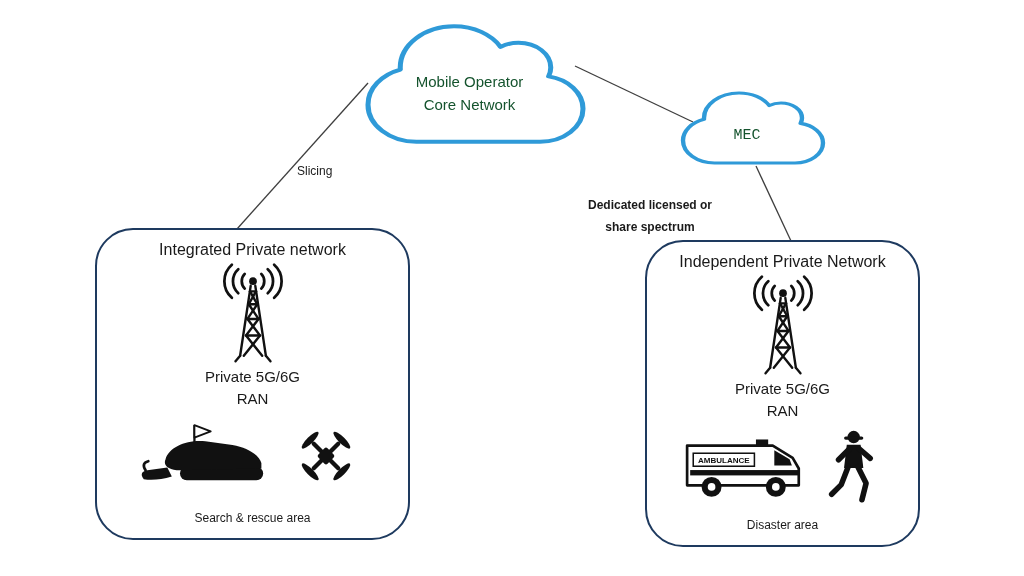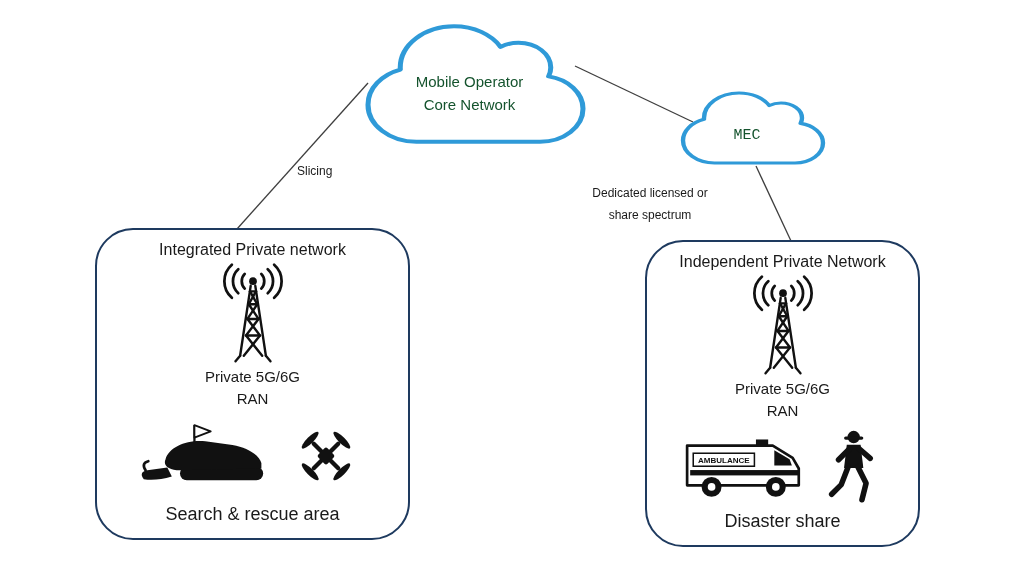--- a/index.html
+++ b/index.html
@@ -20,21 +20,21 @@
   .edge-label.centered { text-align:center; line-height:22px; }
   .pbox {
     position:absolute; box-sizing:border-box;
     border:2.4px solid #1e3a5f; border-radius:38px; background:#ffffff;
     display:flex; flex-direction:column; align-items:center;
   }
   .pbox-title { font-size:16px; margin-top:11px; white-space:nowrap; }
   .tower-svg { margin-top:2px; }
   .ran-text { font-size:15px; line-height:22px; text-align:center; margin-top:2px; }
   .icons-row { display:flex; align-items:flex-end; justify-content:center; gap:11px; margin-top:6px; }
-  .area-text { font-size:18px; margin-top:auto; margin-bottom:13px; white-space:nowrap; }
+  .area-text { font-size:12px; margin-top:auto; margin-bottom:13px; white-space:nowrap; }
   svg text { font-family:"Liberation Sans", sans-serif; }
 </style>
 </head>
 <body>
 
 <div class="canvas">
 
   <svg width="0" height="0" style="position:absolute">
     <defs>
       <symbol id="sym-tower" viewBox="0 0 100 112">
@@ -80,21 +80,21 @@
   </div>
 
   <div class="cloud-wrap" style="left:683px; top:88px; width:140px; height:80px;font-family:Liberation Mono, monospace;">
     <svg viewBox="0 0 640 512" preserveAspectRatio="none">
       <path d="M0 336c0 79.5 64.5 144 144 144l368 0c70.7 0 128-57.3 128-128c0-61.9-44-113.6-102.4-125.4c4.1-10.7 6.4-22.4 6.4-34.6c0-53-43-96-96-96c-19.7 0-38.1 6-53.3 16.2C367 64.2 315.3 32 256 32C167.6 32 96 103.6 96 192c0 2.7 .1 5.4 .2 8.1C40.2 219.8 0 273.2 0 336z" fill="#ffffff" stroke="#2f9ad8" stroke-width="20" stroke-linejoin="round"></path>
     </svg>
     <div class="cloud-text" style="top:36px;">MEC</div>
   </div>
 
   <div class="edge-label" style="left:297px; top:164px;">Slicing</div>
-  <div class="edge-label centered" style="left:558px; top:182px; width:184px;">
+  <div class="edge-label centered" style="left:558px; top:194px; width:184px;font-weight:bold;">
     <div>Dedicated licensed or</div>
     <div>share spectrum</div>
   </div>
 
   <div class="pbox" style="left:95px; top:228px; width:315px; height:312px;">
     <div class="pbox-title">Integrated Private network</div>
     <svg class="tower-svg" width="92" height="103" viewBox="0 0 100 112">
       <use href="#sym-tower"></use>
     </svg>
     <div class="ran-text">
@@ -158,16 +158,16 @@
         <rect x="32" y="12" width="28" height="5" rx="2.5" fill="#111"></rect>
         <path d="M36 24 L56 24 L60 58 L32 58 Z" fill="#111"></path>
         <g stroke="#111" stroke-width="8" stroke-linecap="round" stroke-linejoin="round" fill="none">
           <path d="M40 30 L24 46"></path>
           <path d="M54 30 L70 44"></path>
           <path d="M38 56 L28 82 L14 96"></path>
           <path d="M52 56 L64 80 L58 104"></path>
         </g>
       </svg>
     </div>
-    <div class="area-text">Disaster share</div>
+    <div class="area-text">Disaster area</div>
   </div>
 
 </div>
 
 </body></html>

